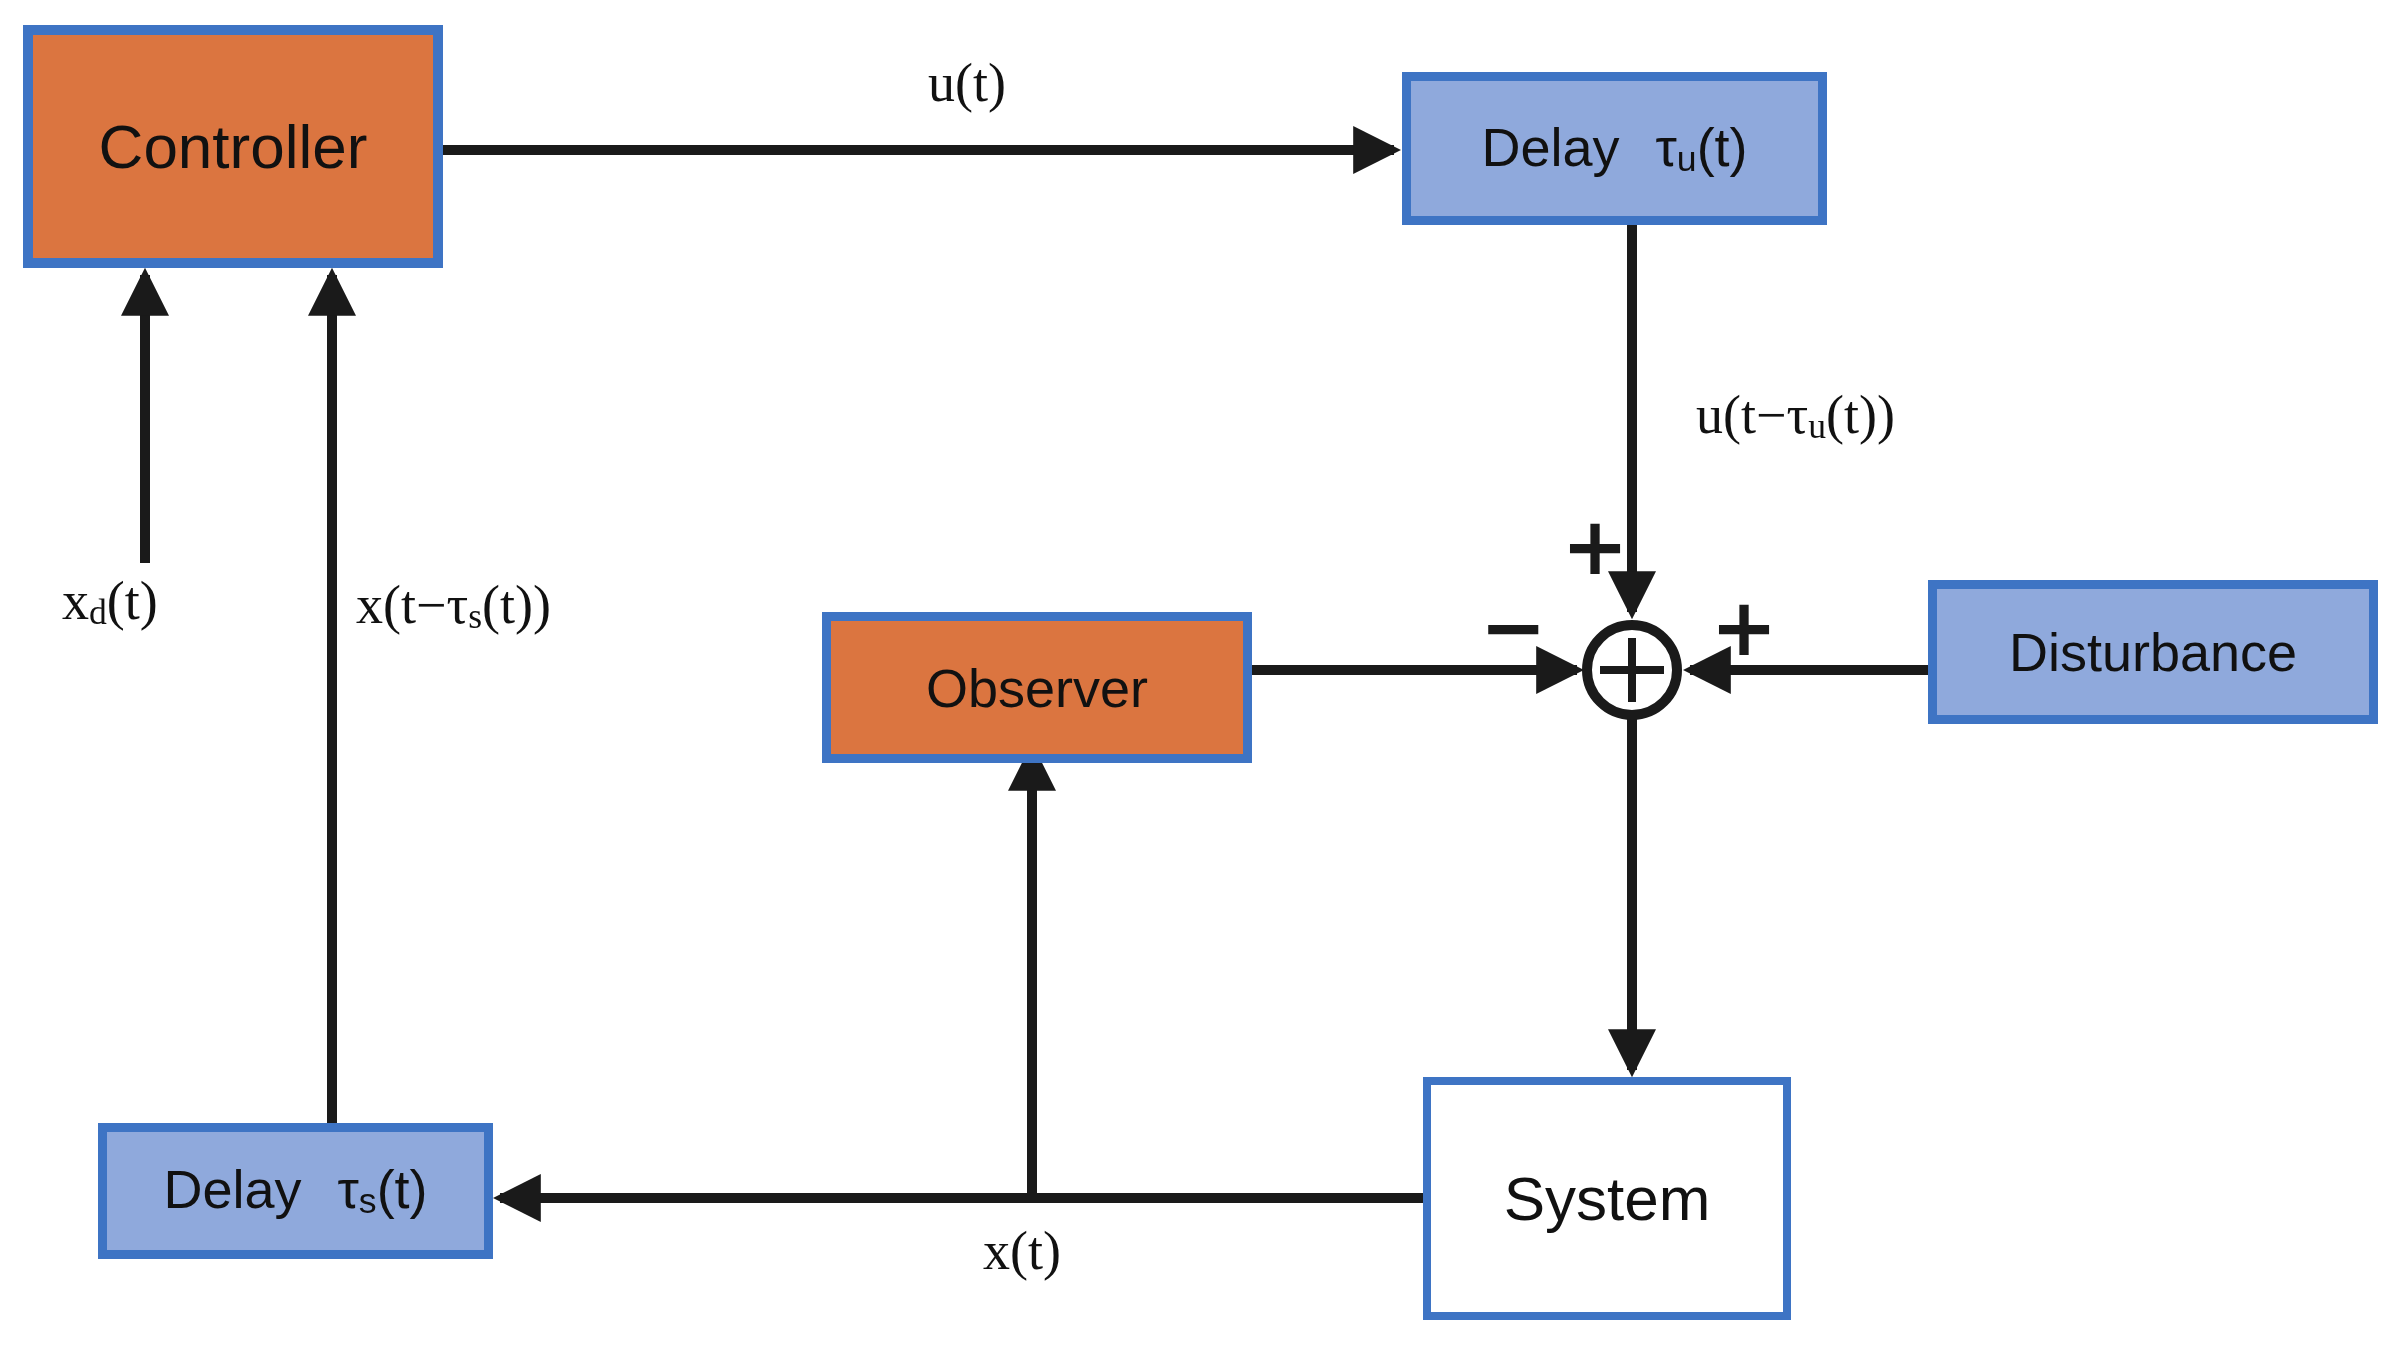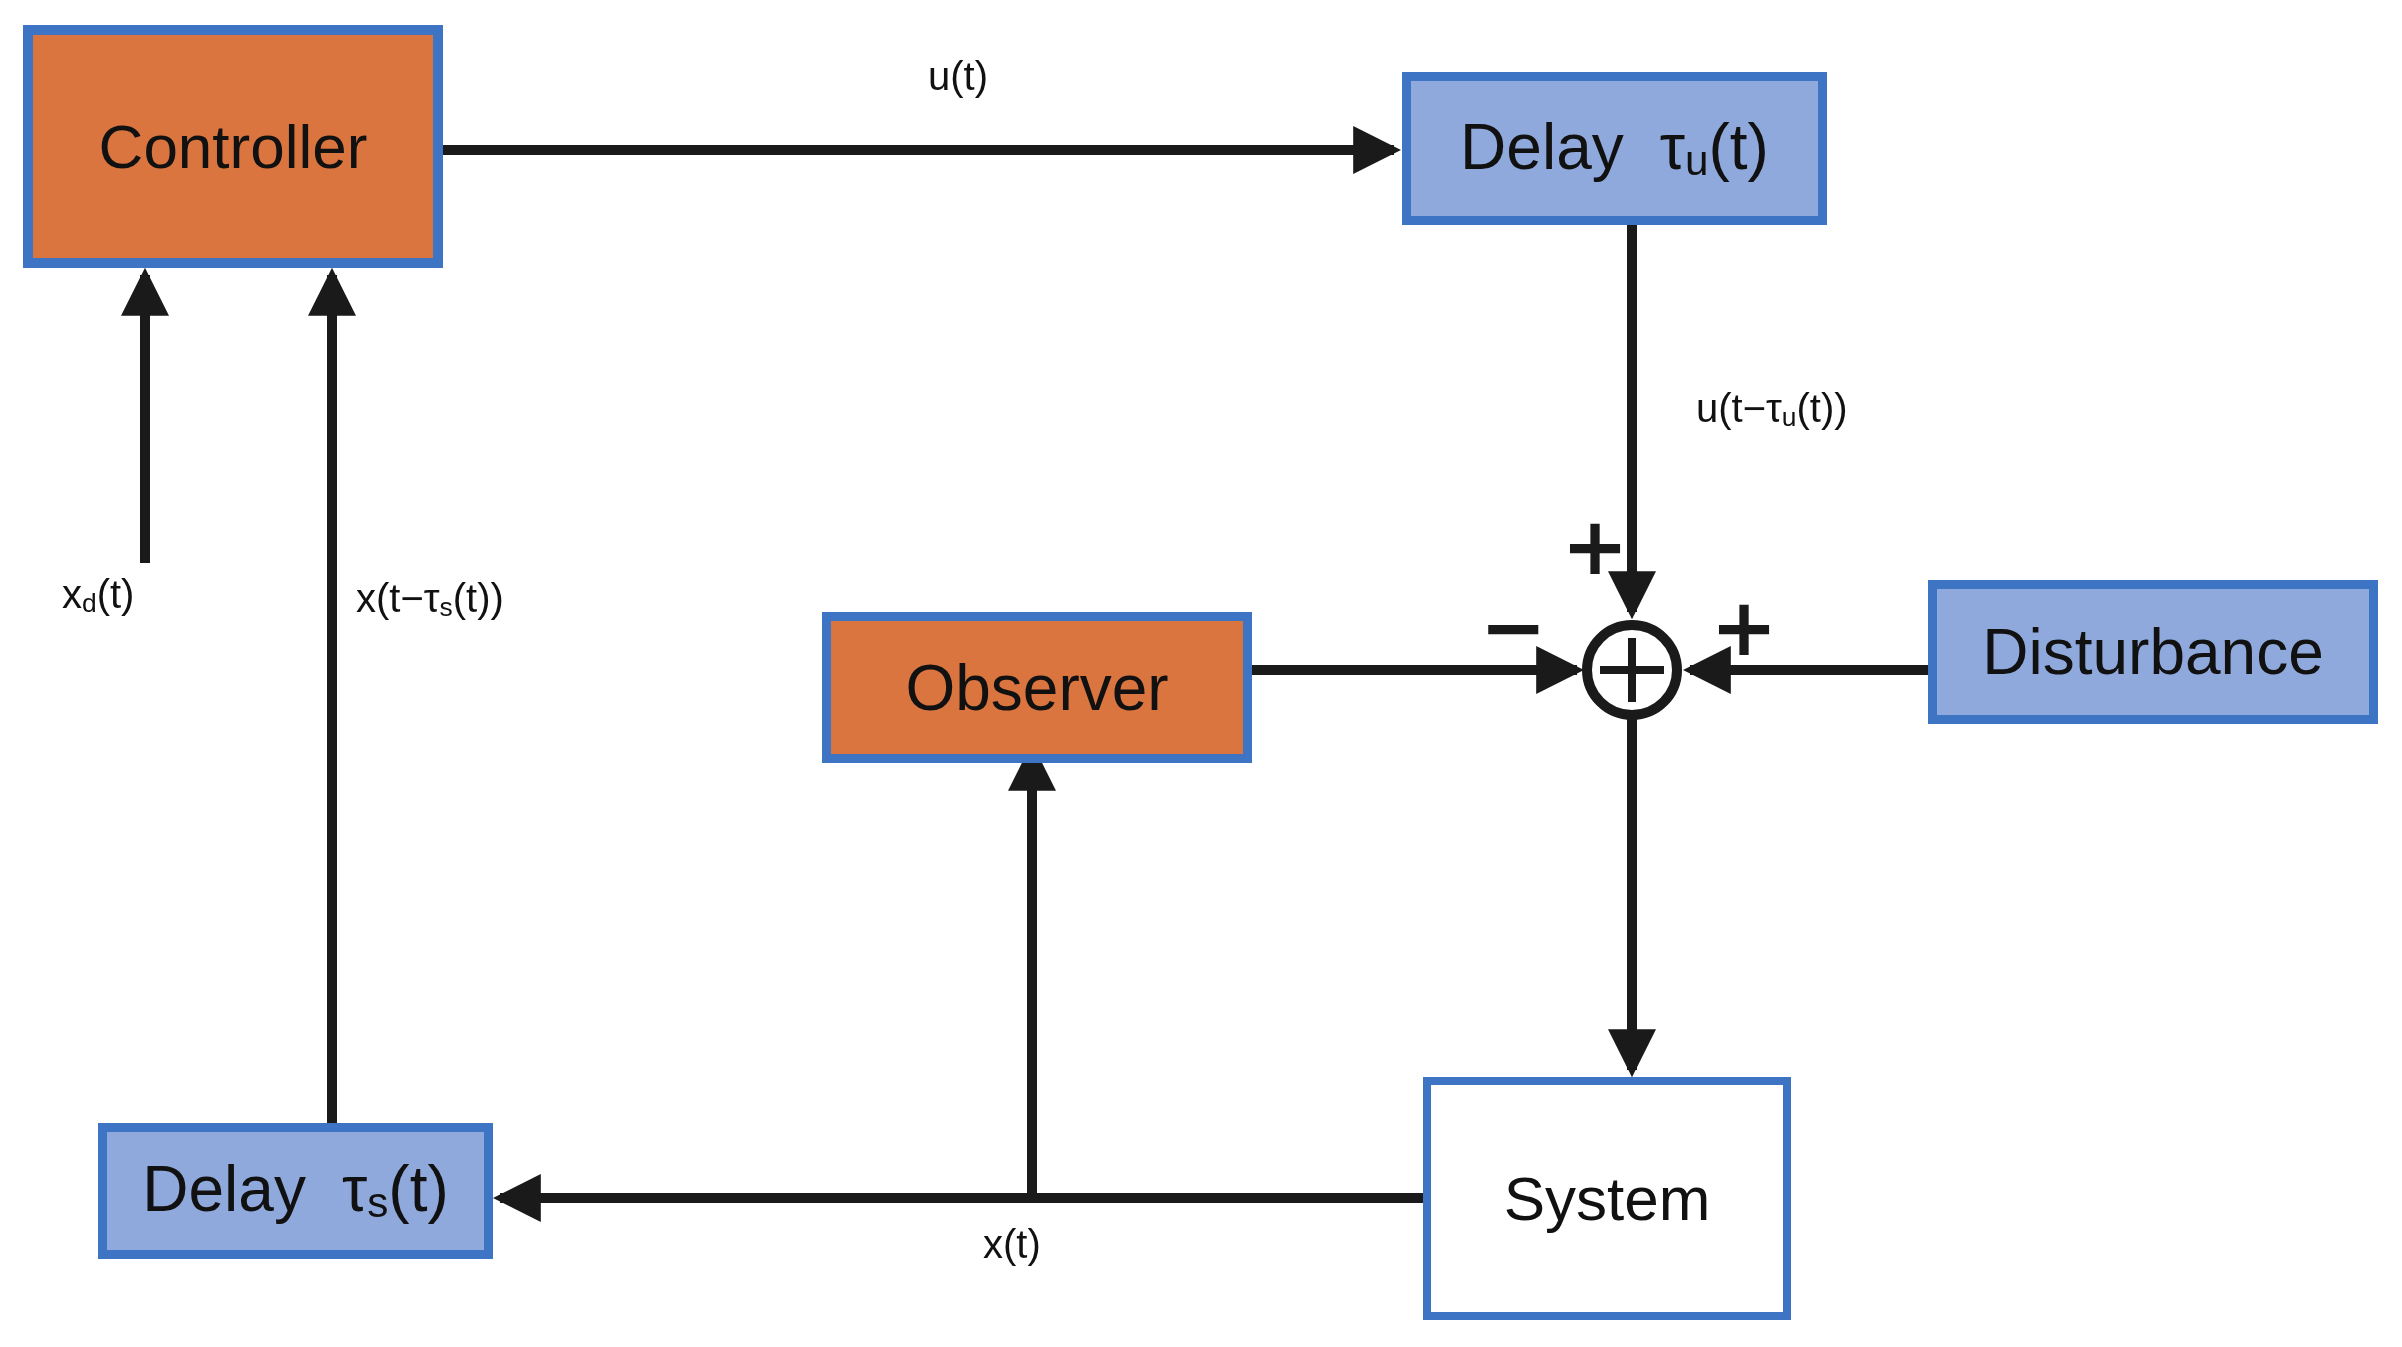--- a/index.html
+++ b/index.html
@@ -22,27 +22,27 @@
   .wires{position:absolute;left:0;top:0;width:2402px;height:1347px;}
   .node{
     position:absolute;
     box-sizing:border-box;
     display:flex;align-items:center;justify-content:center;
     text-align:center;
   }
   .orange{background:var(--box-orange);border:10px solid var(--border-blue);}
   .bluebox{background:var(--box-blue-fill);border:9px solid var(--border-blue);}
   .whitebox{background:var(--bg-white);border:8px solid var(--border-blue);}
-  .nlabel{font-size:64px;line-height:1;white-space:nowrap;color:#111;}
+  .nlabel{font-size:54px;line-height:1;white-space:nowrap;color:#111;}
   .nlabel-big{font-size:62px;}
   .wordgap{display:inline-block;width:36px;}
   .sb{font-size:0.66em;vertical-align:-0.14em;}
   .sig{
     position:absolute;
-    font-size:40px;line-height:1;white-space:nowrap;color:#111;
+    font-size:54px;line-height:1;white-space:nowrap;color:#111;font-family:Liberation Serif, serif;
   }
   .sign{
     position:absolute;
     transform:translate(-50%,-50%);
     font-family:"DejaVu Sans", sans-serif;
     font-size:80px;font-weight:700;line-height:1;color:var(--wire-black);
   }
 </style>
 </head>
 <body>

